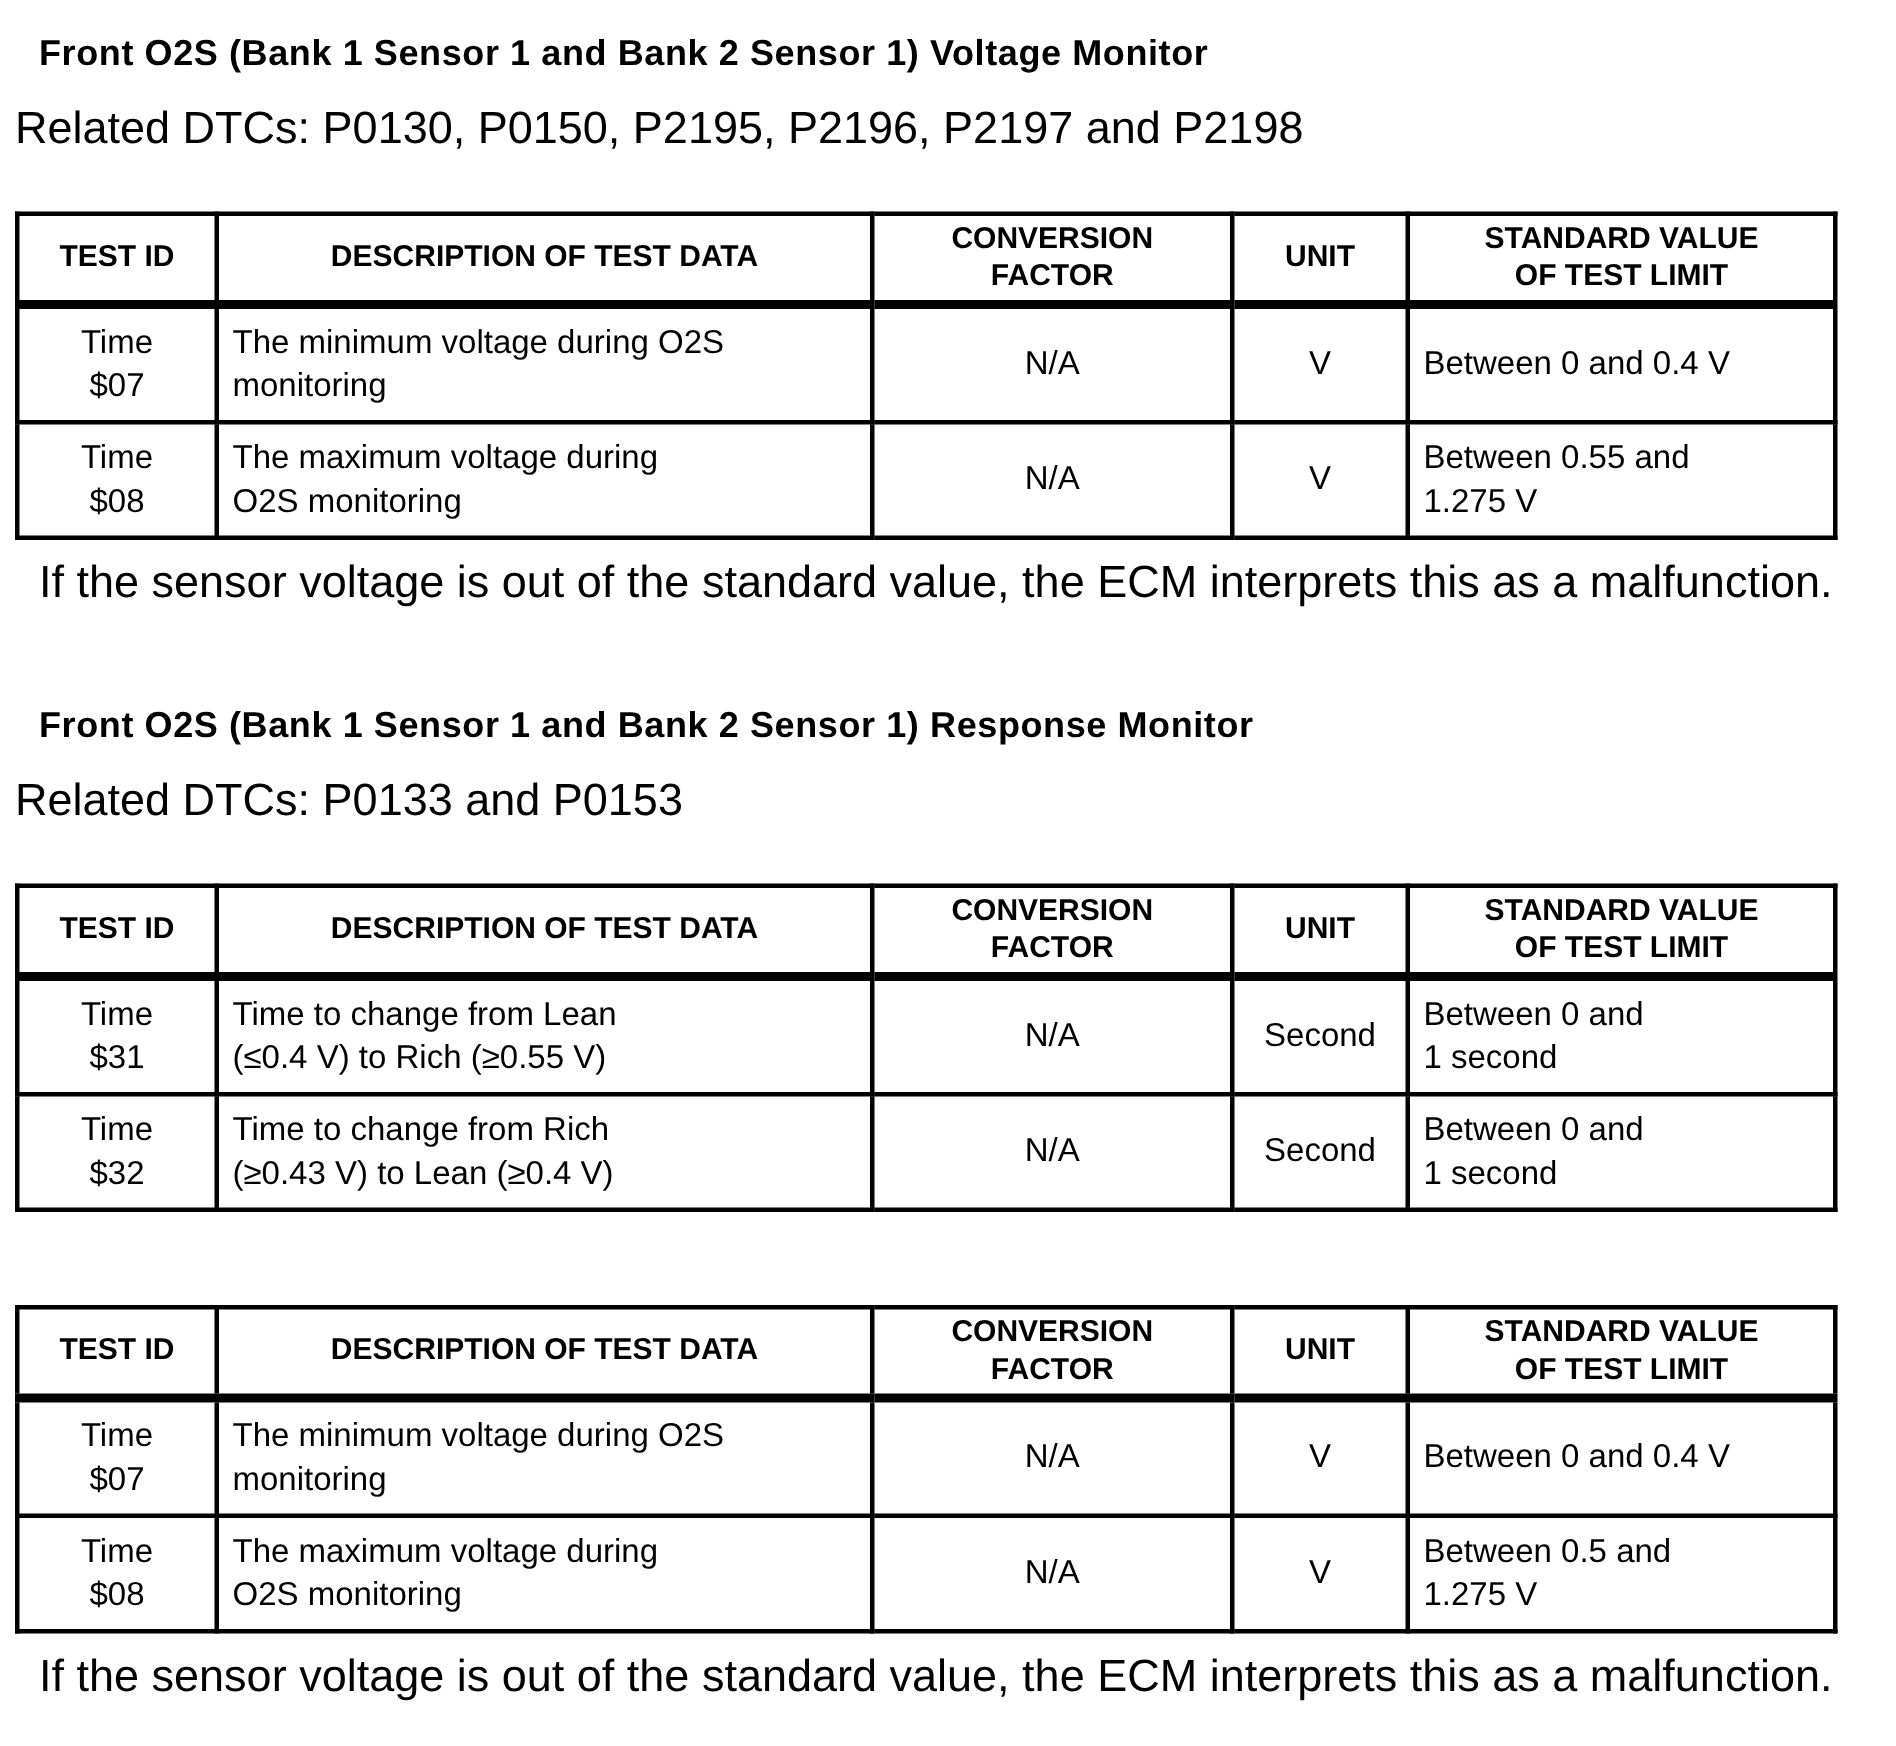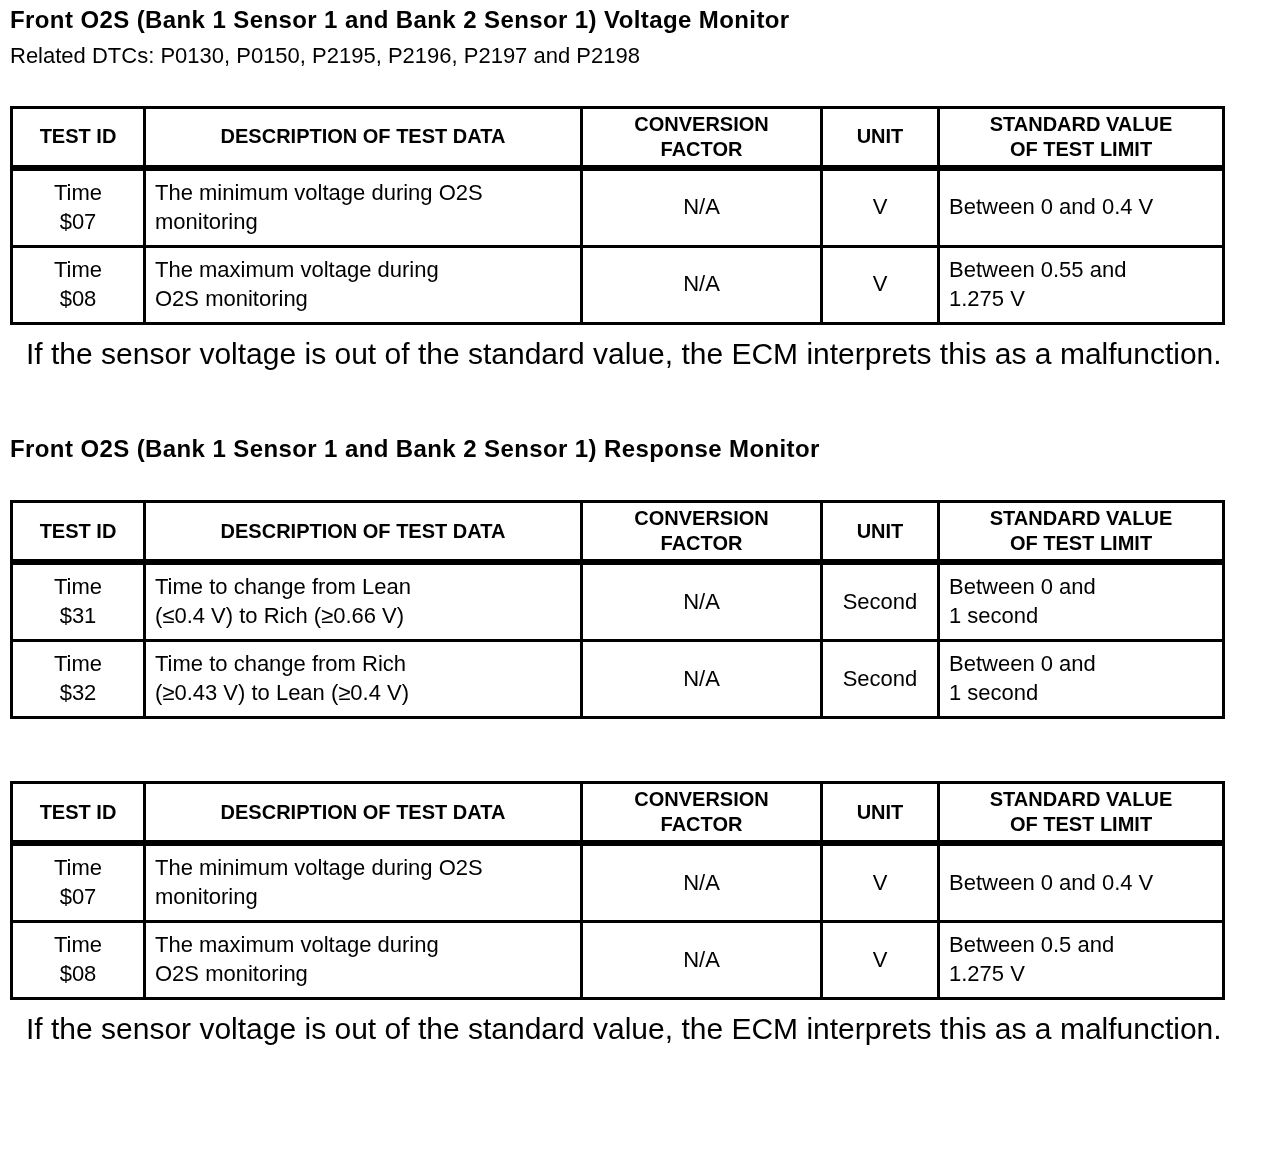--- a/index.html
+++ b/index.html
@@ -14,29 +14,29 @@
     color: #000000;
     font-family: "Liberation Sans", sans-serif;
   }
   .page {
     padding: 5px 0 0 10px;
   }
   .section + .section {
     margin-top: 62px;
   }
   .sec-title {
-    margin: 0;
+    margin: 16px;
     font-size: 24px;
     font-weight: bold;
     letter-spacing: 0.4px;
     line-height: 1.25;
   }
   .sec-dtcs {
     margin: 7px 0 0 0;
-    font-size: 22px;
+    font-size: 30px;
     line-height: 1.25;
   }
   table.spec {
     border-collapse: collapse;
     table-layout: fixed;
     width: 1212px;
     margin-top: 36px;
     background: #ffffff;
   }
   table.spec th, table.spec td {
@@ -119,20 +119,21 @@
           <td>Between 0.55 and
 1.275 V</td>
         </tr>
       </tbody>
     </table>
     <p class="footnote">If the sensor voltage is out of the standard value, the ECM interprets this as a malfunction.</p>
   </section>
 
   <section class="section">
     <h2 class="sec-title">Front O2S (Bank 1 Sensor 1 and Bank 2 Sensor 1) Response Monitor</h2>
+    <p class="sec-dtcs">Related DTCs: P0133 and P0153</p>
     <table class="spec">
       <colgroup>
         <col style="width:133px">
           <col style="width:437px">
           <col style="width:240px">
           <col style="width:117px">
           <col style="width:285px">
       </colgroup>
       <thead>
         <tr>
@@ -143,21 +144,21 @@
           <th>UNIT</th>
           <th>STANDARD VALUE
 OF TEST LIMIT</th>
         </tr>
       </thead>
       <tbody>
         <tr>
           <td class="center">Time
 $31</td>
           <td>Time to change from Lean
-(≤0.4 V) to Rich (≥0.66 V)</td>
+(≤0.4 V) to Rich (≥0.55 V)</td>
           <td class="center">N/A</td>
           <td class="center">Second</td>
           <td>Between 0 and
 1 second</td>
         </tr>
         <tr>
           <td class="center">Time
 $32</td>
           <td>Time to change from Rich
 (≥0.43 V) to Lean (≥0.4 V)</td>

